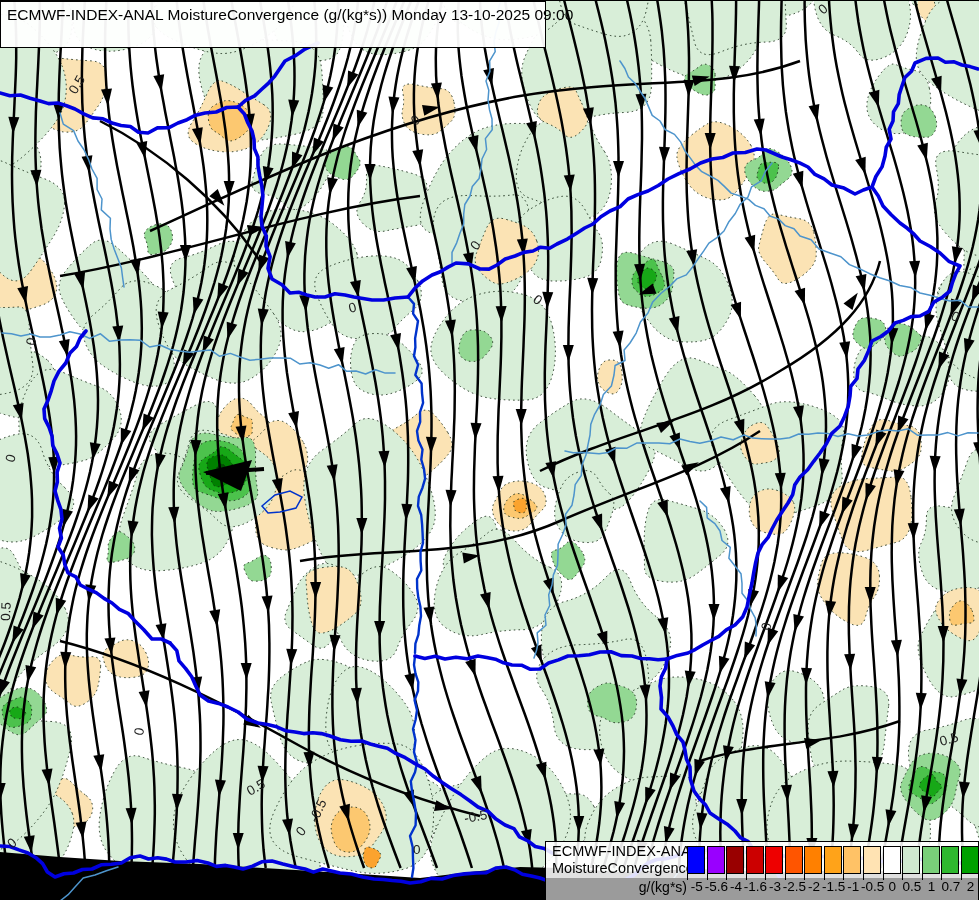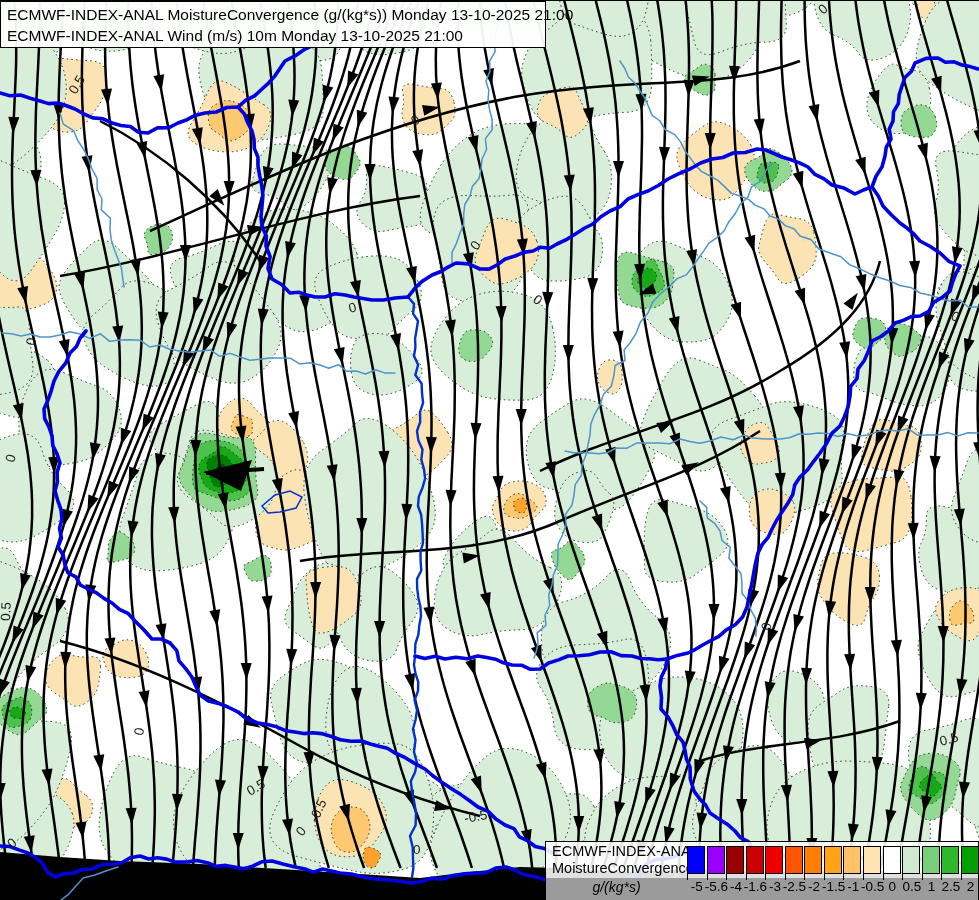--- a/index.html
+++ b/index.html
@@ -9,21 +9,21 @@
   
   #title-box{position:absolute;left:0;top:0;width:546px;height:47px;box-sizing:border-box;
     background:rgba(255,255,255,0.95);border:1px solid #000;padding:2px 6px;z-index:5;}
   #title-box .tline{font-size:15.5px;line-height:21px;color:#000;white-space:nowrap;}
   
   #legend{position:absolute;left:545px;top:840px;width:434px;height:58px;box-sizing:border-box;
     background:rgba(255,255,255,0.88);border:1px solid #000;z-index:6;}
   #legend .gray{position:absolute;left:0;top:36px;width:100%;height:22px;background:#9b9b9b;}
   #legend .lt1{position:absolute;left:6px;top:1px;font-size:14.5px;color:#000;white-space:nowrap;}
   #legend .lt2{position:absolute;left:6px;top:18px;font-size:14.5px;color:#000;white-space:nowrap;}
-  #legend .lunit{position:absolute;left:0;top:37px;width:141px;text-align:center;font-size:14px;color:#000;font-style:italic;}
+  #legend .lunit{position:absolute;left:0;top:37px;width:141px;text-align:right;font-size:14px;color:#000;}
   #colorbar{position:absolute;left:0;top:0;width:100%;height:100%;}
   .cbox{position:absolute;top:4px;width:18px;height:28px;border:1px solid #000;box-sizing:border-box;}
   .ctick{position:absolute;top:32px;width:1px;height:6px;background:#000;}
   .clab{position:absolute;top:37px;transform:translateX(-50%);font-size:13.5px;color:#000;white-space:nowrap;}
 </style>
 </head>
 <body>
 
 <div id="stage">
   <svg id="map-art" width="979" height="900" viewBox="0 0 979 900">
@@ -527,22 +527,21 @@
         <text x="0" y="0" fill="#1c1c1c" font-size="13.5" font-family="&quot;Liberation Sans&quot;,sans-serif" transform="translate(413,853) rotate(0)">0</text>
         <text x="0" y="0" fill="#1c1c1c" font-size="13.5" font-family="&quot;Liberation Sans&quot;,sans-serif" transform="translate(302,836) rotate(-50)">0</text>
         <text x="0" y="0" fill="#1c1c1c" font-size="13.5" font-family="&quot;Liberation Sans&quot;,sans-serif" transform="translate(770,630) rotate(-78)">0</text>
         <text x="0" y="0" fill="#1c1c1c" font-size="13.5" font-family="&quot;Liberation Sans&quot;,sans-serif" transform="translate(941,745) rotate(-15)">0.5</text>
         <text x="0" y="0" fill="#1c1c1c" font-size="13.5" font-family="&quot;Liberation Sans&quot;,sans-serif" transform="translate(12,848) rotate(-40)">0</text>
         <text x="0" y="0" fill="#1c1c1c" font-size="13.5" font-family="&quot;Liberation Sans&quot;,sans-serif" transform="translate(950,318) rotate(25)">0</text>
       </g>
     </svg>
 
   <div id="title-box">
-    <div class="tline">ECMWF-INDEX-ANAL MoistureConvergence (g/(kg*s)) Monday 13-10-2025 21:00</div>
-    <div class="tline">ECMWF-INDEX-ANAL Wind (m/s) 10m Monday 13-10-2025 21:00</div>
+    <div class="tline">ECMWF-INDEX-ANAL MoistureConvergence (g/(kg*s)) Monday 13-10-2025 09:00</div>
   </div>
 
   <div id="legend">
     <div class="gray"></div>
     <div class="lt1">ECMWF-INDEX-ANAL</div>
     <div class="lt2">MoistureConvergence</div>
     <div class="lunit">g/(kg*s)</div>
     <div id="colorbar">
         <div class="cbox" style="left: 141px; background: rgb(0, 0, 255);"></div>
         <div class="cbox" style="left: 160.6px; background: rgb(153, 0, 255);"></div>
@@ -580,17 +579,17 @@
         <div class="clab" style="left: 209.4px;">-1.6</div>
         <div class="clab" style="left: 229px;">-3</div>
         <div class="clab" style="left: 248.5px;">-2.5</div>
         <div class="clab" style="left: 268.1px;">-2</div>
         <div class="clab" style="left: 287.6px;">-1.5</div>
         <div class="clab" style="left: 307.2px;">-1</div>
         <div class="clab" style="left: 326.7px;">-0.5</div>
         <div class="clab" style="left: 346.3px;">0</div>
         <div class="clab" style="left: 365.8px;">0.5</div>
         <div class="clab" style="left: 385.4px;">1</div>
-        <div class="clab" style="left: 404.9px;">2.5</div>
+        <div class="clab" style="left: 404.9px;">0.7</div>
         <div class="clab" style="left: 424.5px;">2</div>
       </div>
   </div>
 </div>
 
 </body></html>

